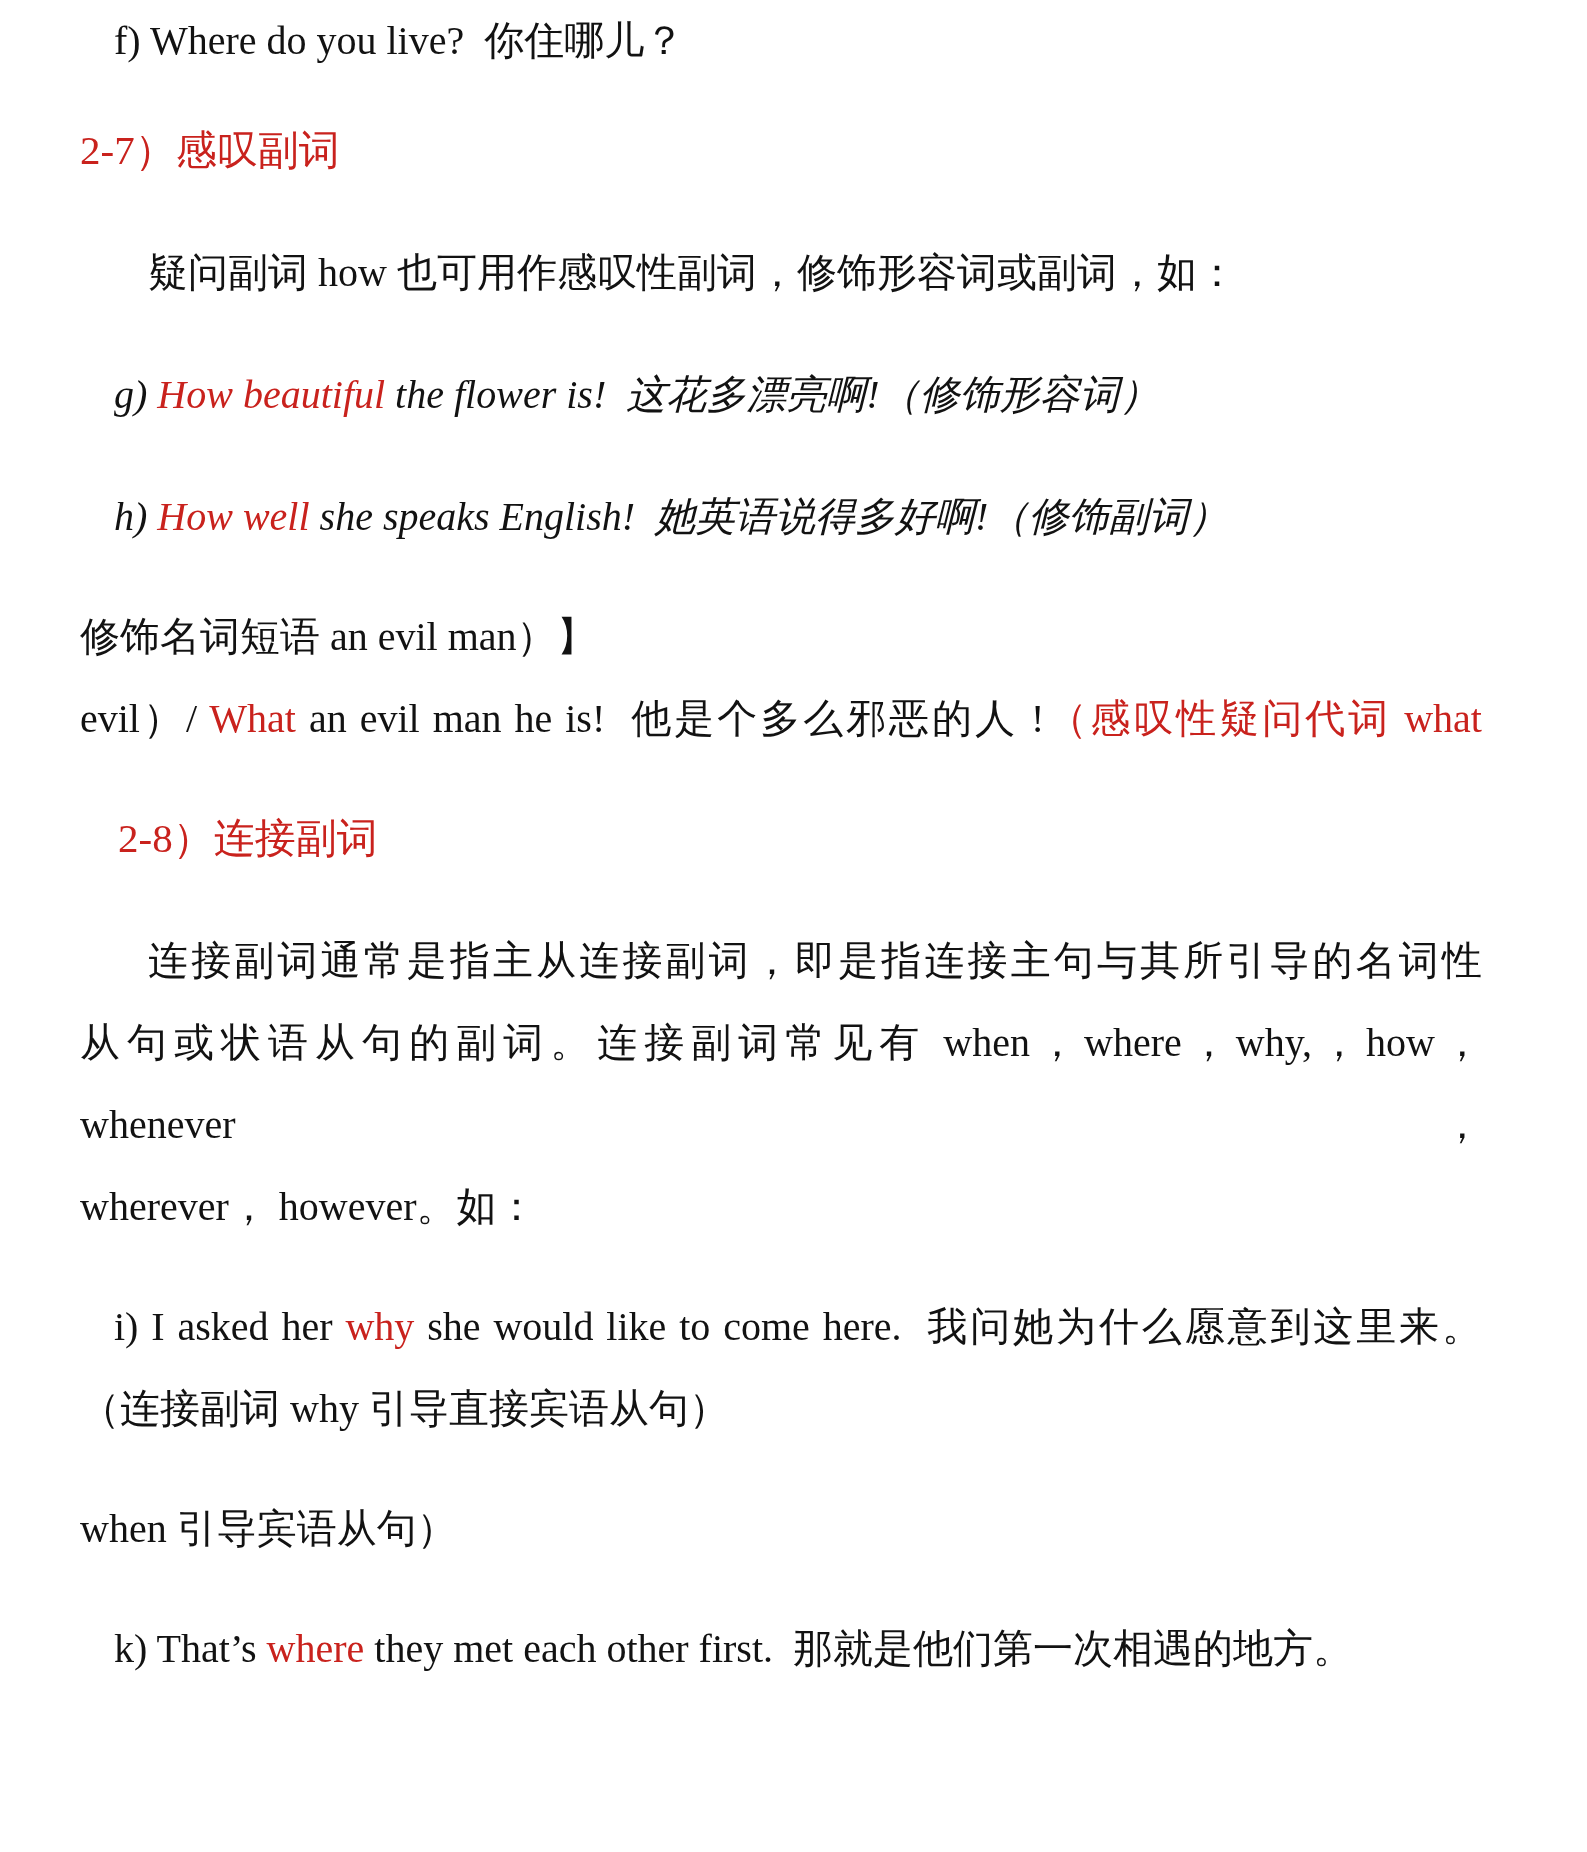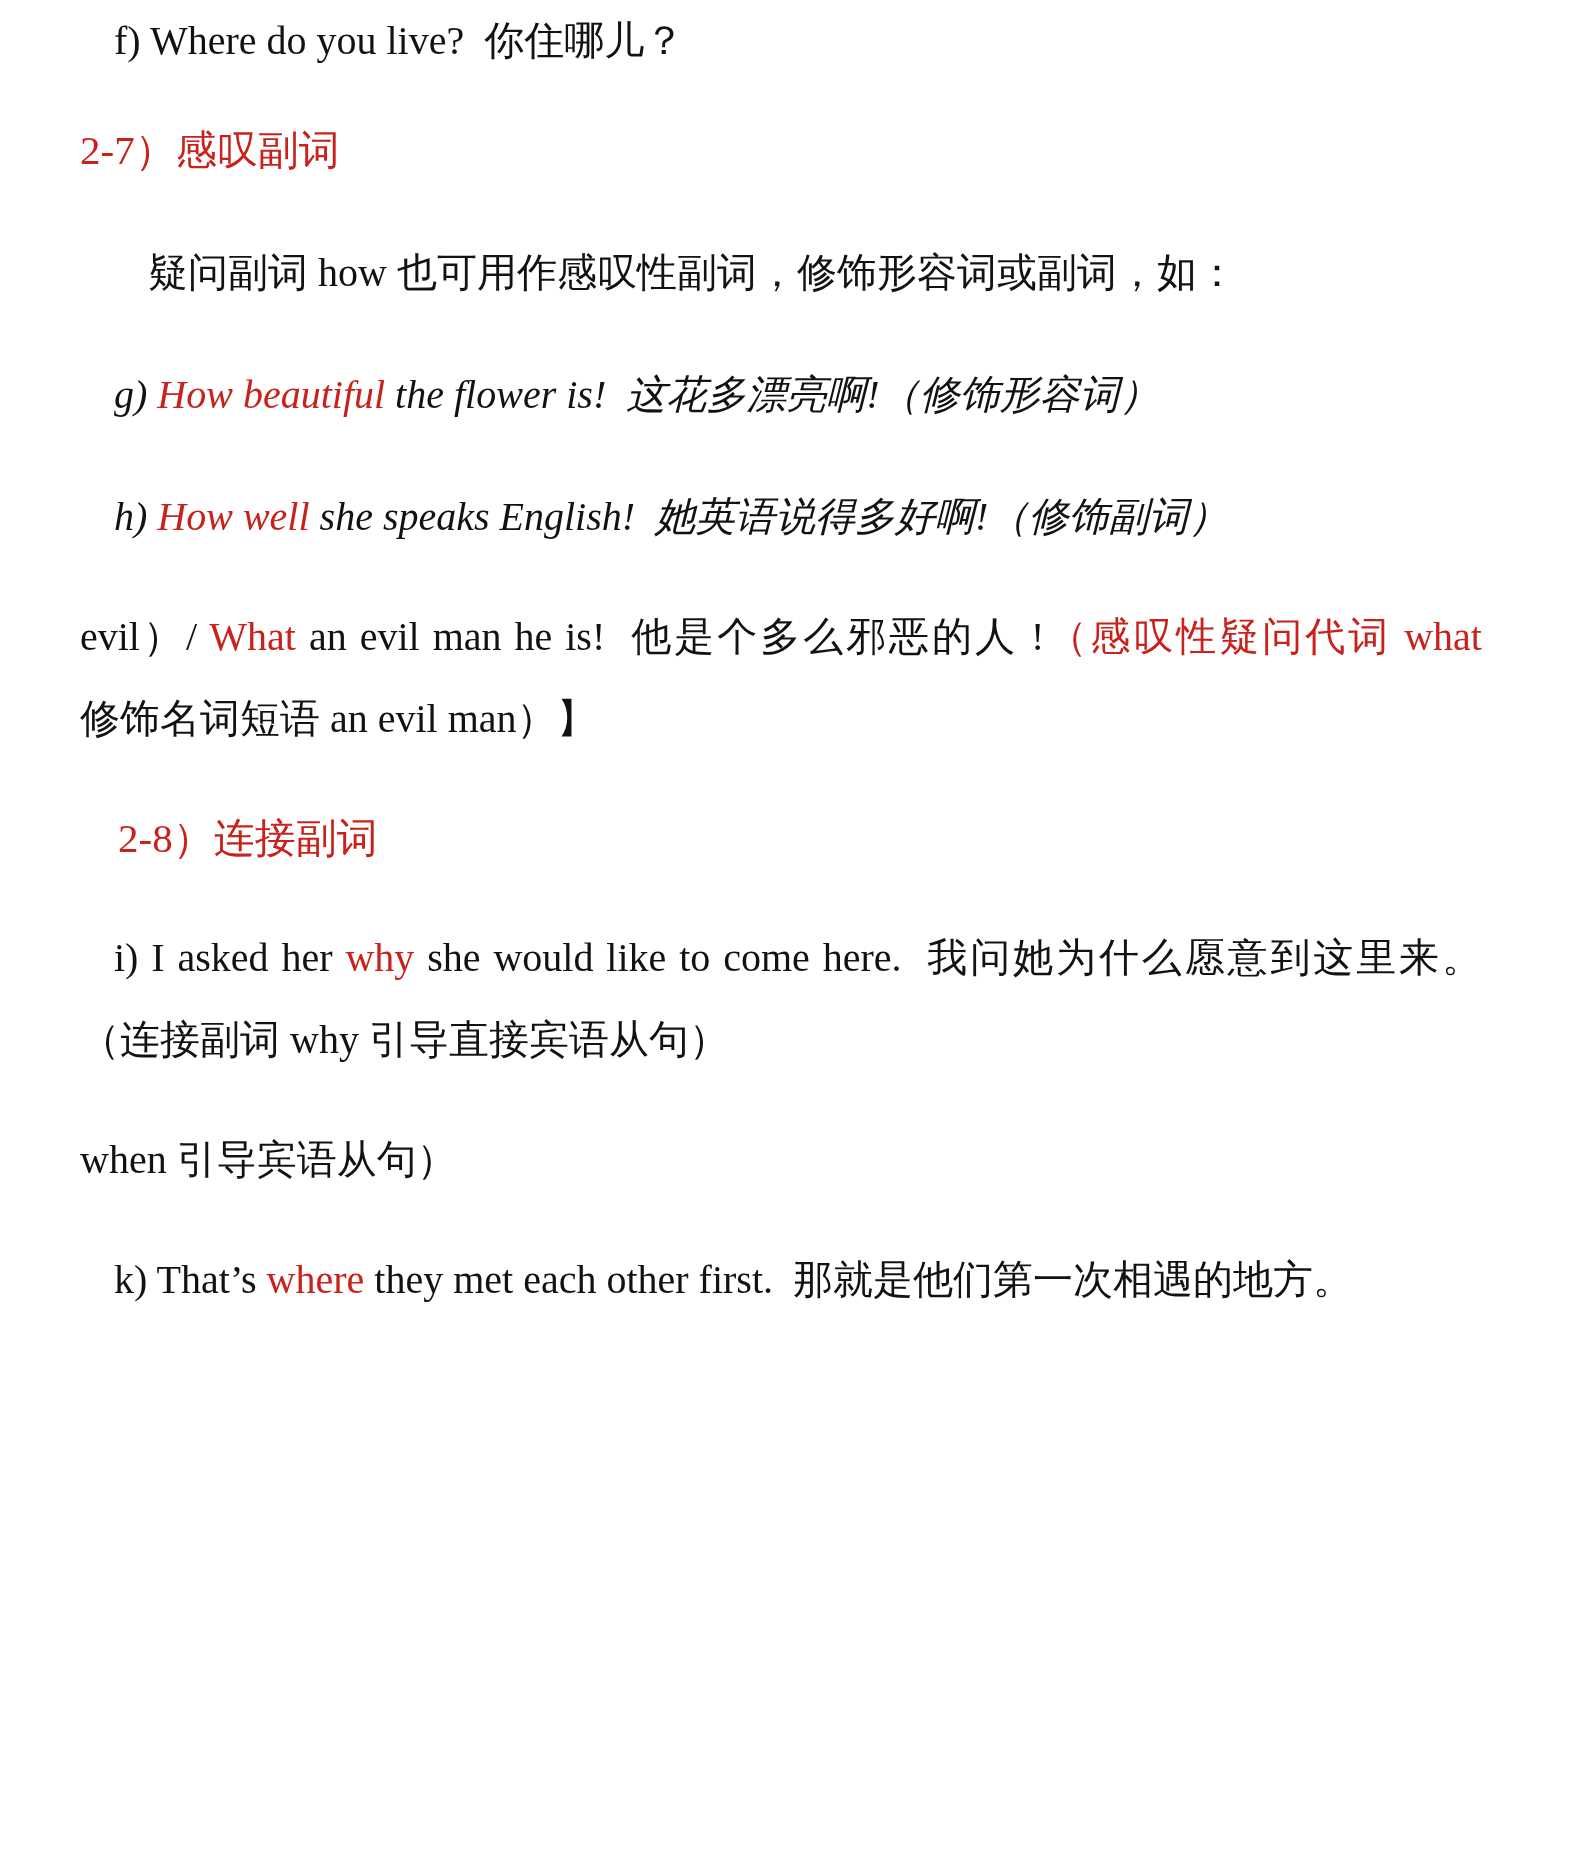--- a/index.html
+++ b/index.html
@@ -57,26 +57,31 @@
 
   <div class="line heading mt-heading-1"><span class="run-red">2-7）感叹副词</span></div>
 
   <div class="line indent-para mt-para"><span>疑问副词 how 也可用作感叹性副词，修饰形容词或副词，如：</span></div>
 
   <div class="line indent-example mt-example"><span>g) </span><span class="run-red">How beautiful</span><span> the flower is!  这花多漂亮啊!（修饰形容词）</span></div>
 
   <div class="line indent-example mt-example"><span>h) </span><span class="run-red">How well</span><span> she speaks English!  她英语说得多好啊!（修饰副词）</span></div>
 
   <div class="mt-block">
+    <div class="line"><span>修饰名词短语 an evil man）】</span></div>
     <div class="line justify"><span>evil）/ </span><span class="run-red">What</span><span> an evil man he is!  他是个多么邪恶的人 !</span><span class="run-red">（感叹性疑问代词 what</span></div>
-    <div class="line"><span>修饰名词短语 an evil man）】</span></div>
   </div>
 
   <div class="line heading mt-heading-2"><span class="run-red">2-8）连接副词</span></div>
 
+  <div class="mt-para">
+    <div class="line indent-para justify"><span>连接副词通常是指主从连接副词，即是指连接主句与其所引导的名词性</span></div>
+    <div class="line justify"><span>从句或状语从句的副词。连接副词常见有 when，where，why,，how，whenever，</span></div>
+    <div class="line"><span>wherever， however。如：</span></div>
+  </div>
 
   <div class="mt-block">
     <div class="line indent-example justify"><span>i) I asked her </span><span class="run-red">why</span><span> she would like to come here.  我问她为什么愿意到这里来。</span></div>
     <div class="line"><span>（连接副词 why 引导直接宾语从句）</span></div>
   </div>
 
   <div class="mt-block">
     <div class="line"><span>when 引导宾语从句）</span></div>
   </div>
 

